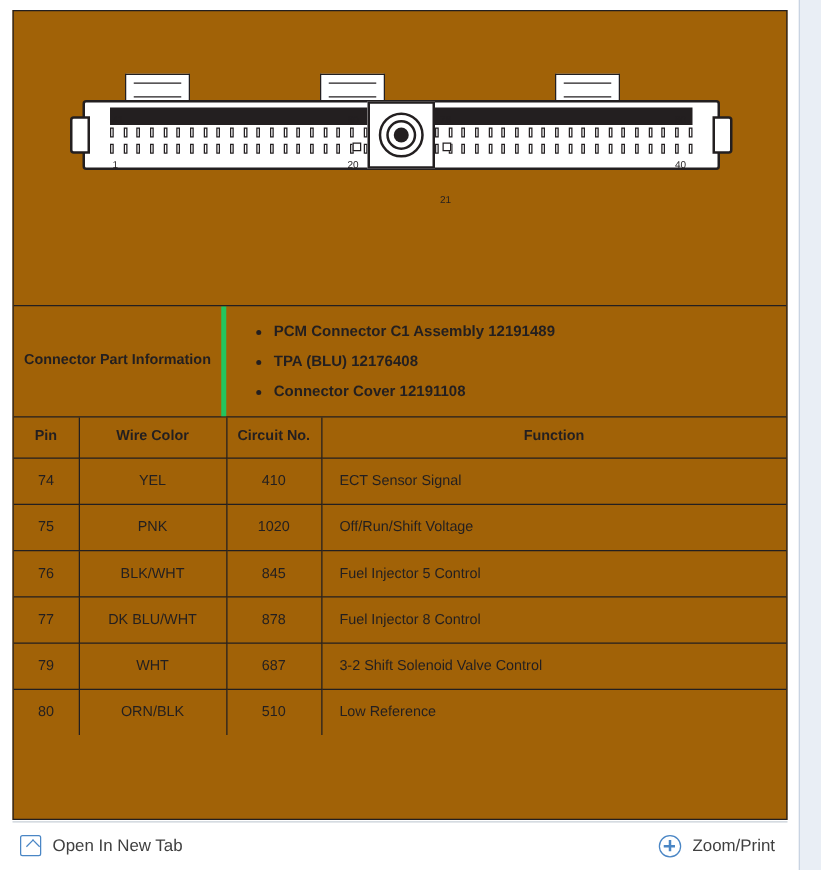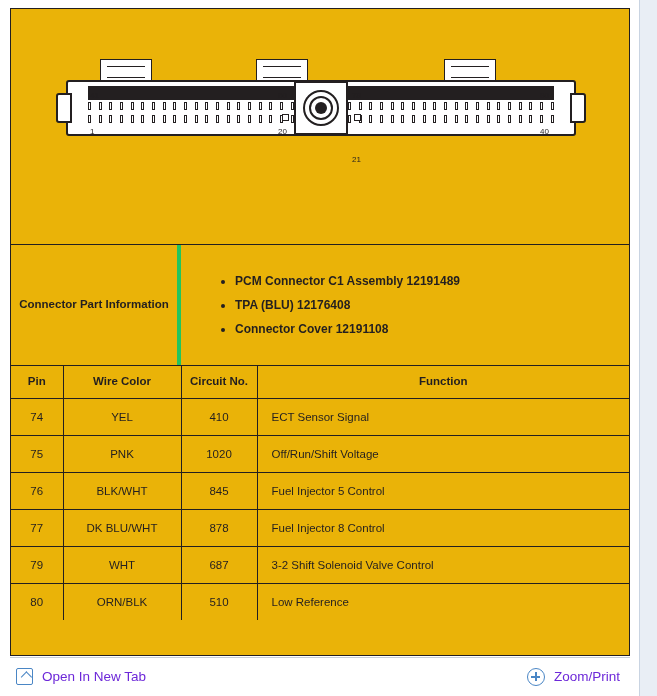--- a/index.html
+++ b/index.html
@@ -17,21 +17,21 @@
     overflow: hidden;
   }
   .doc-frame {
     position: absolute;
     left: 10px;
     top: 8px;
     width: 620px;
     height: 648px;
     border: 1px solid #231f20;
     box-sizing: border-box;
-    background: #eab308;
+    background: #a16207;
   }
   .right-gutter {
     position: absolute;
     right: 0;
     top: 0;
     width: 18px;
     height: 696px;
     background: #e9eef5;
     border-left: 1px solid #c9d4e2;
     box-sizing: border-box;
@@ -185,21 +185,21 @@
     color: #231f20;
     padding: 6px 4px;
     line-height: 1.35;
   }
   .info-right {
     flex: 1;
     padding: 14px 10px 14px 18px;
     box-sizing: border-box;
   }
   .info-right ul {
-    margin: 16px;
+    margin: 0;
     padding-left: 20px;
   }
   .info-right li {
     font-size: 12px;
     font-weight: bold;
     color: #231f20;
     line-height: 1.0;
     margin-bottom: 12px;
   }
   .info-right li:last-child { margin-bottom: 0; }
@@ -247,21 +247,21 @@
     background: #ffffff;
   }
   .footer-link {
     display: flex;
     align-items: center;
     gap: 9px;
     color: #3b7dc4;
     font-size: 13.5px;
     cursor: pointer;
   }
-  .footer-link .lbl { color: #6d28d9; }
+  .footer-link .lbl { color: #404040; }
   .ico-box {
     width: 17px; height: 17px;
     border: 1.5px solid #4a86c5;
     border-radius: 2px;
     position: relative;
     box-sizing: border-box;
   }
   .ico-box::after {
     content: "";
     position: absolute;

